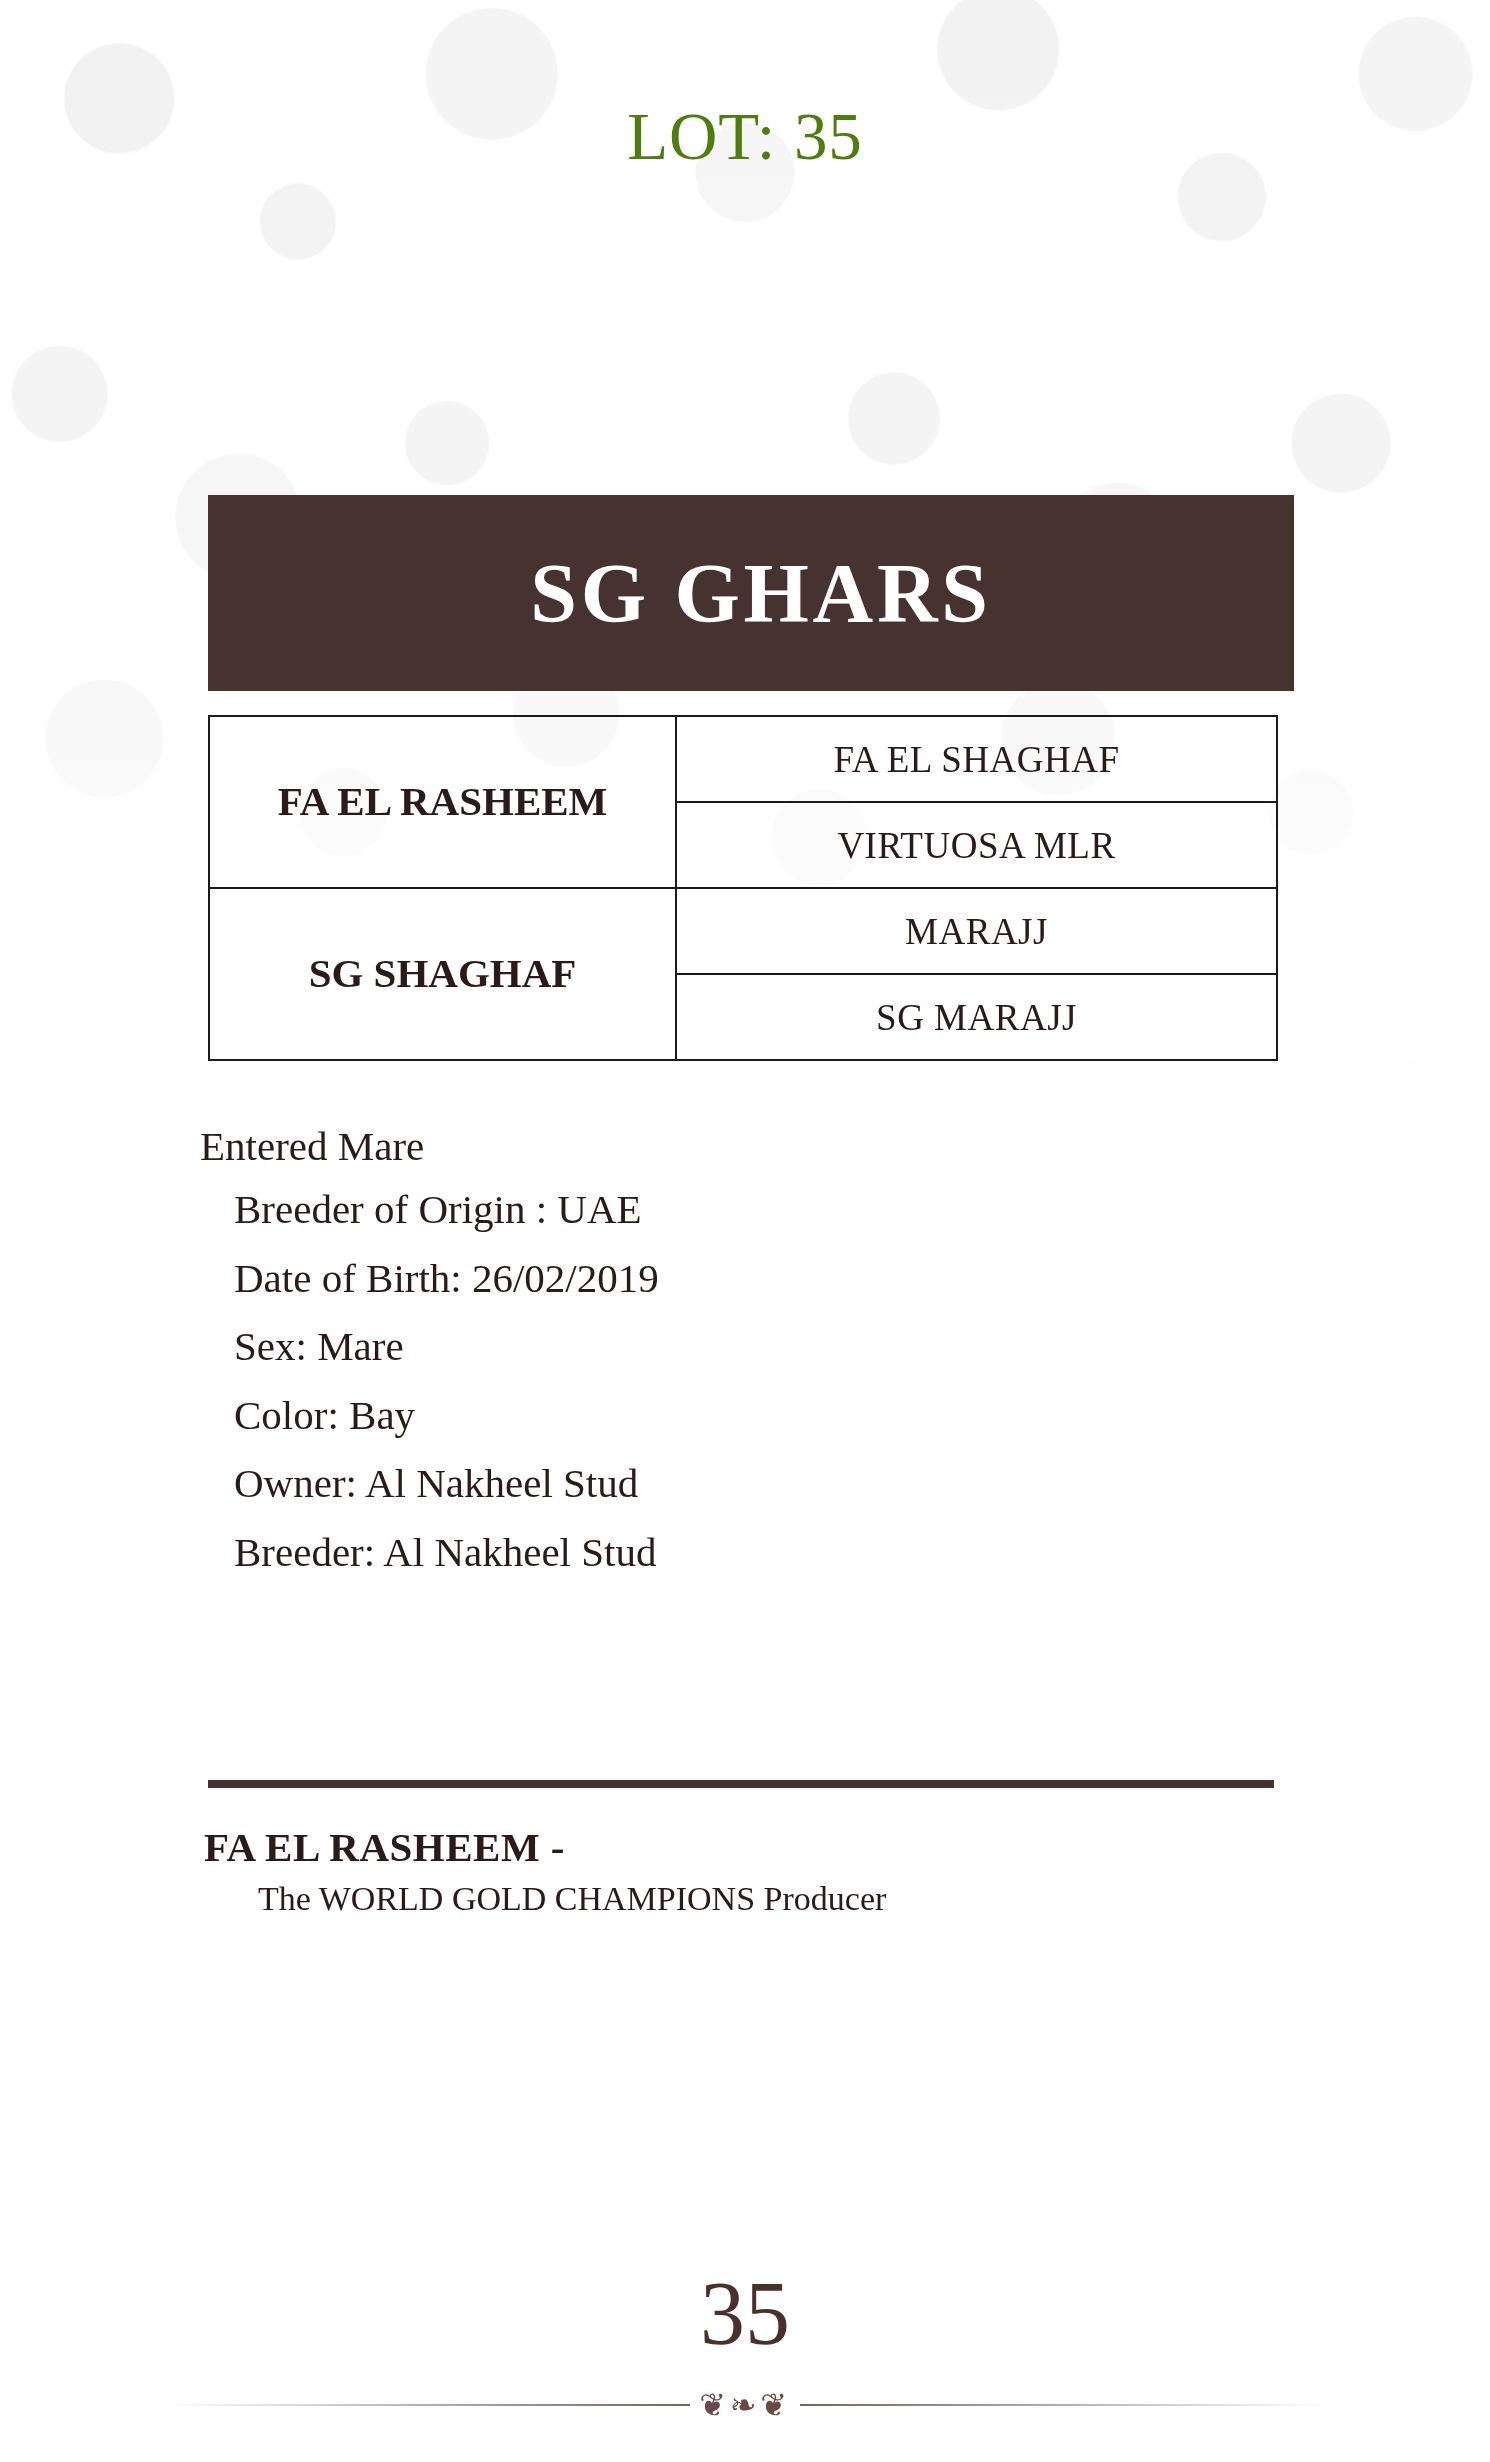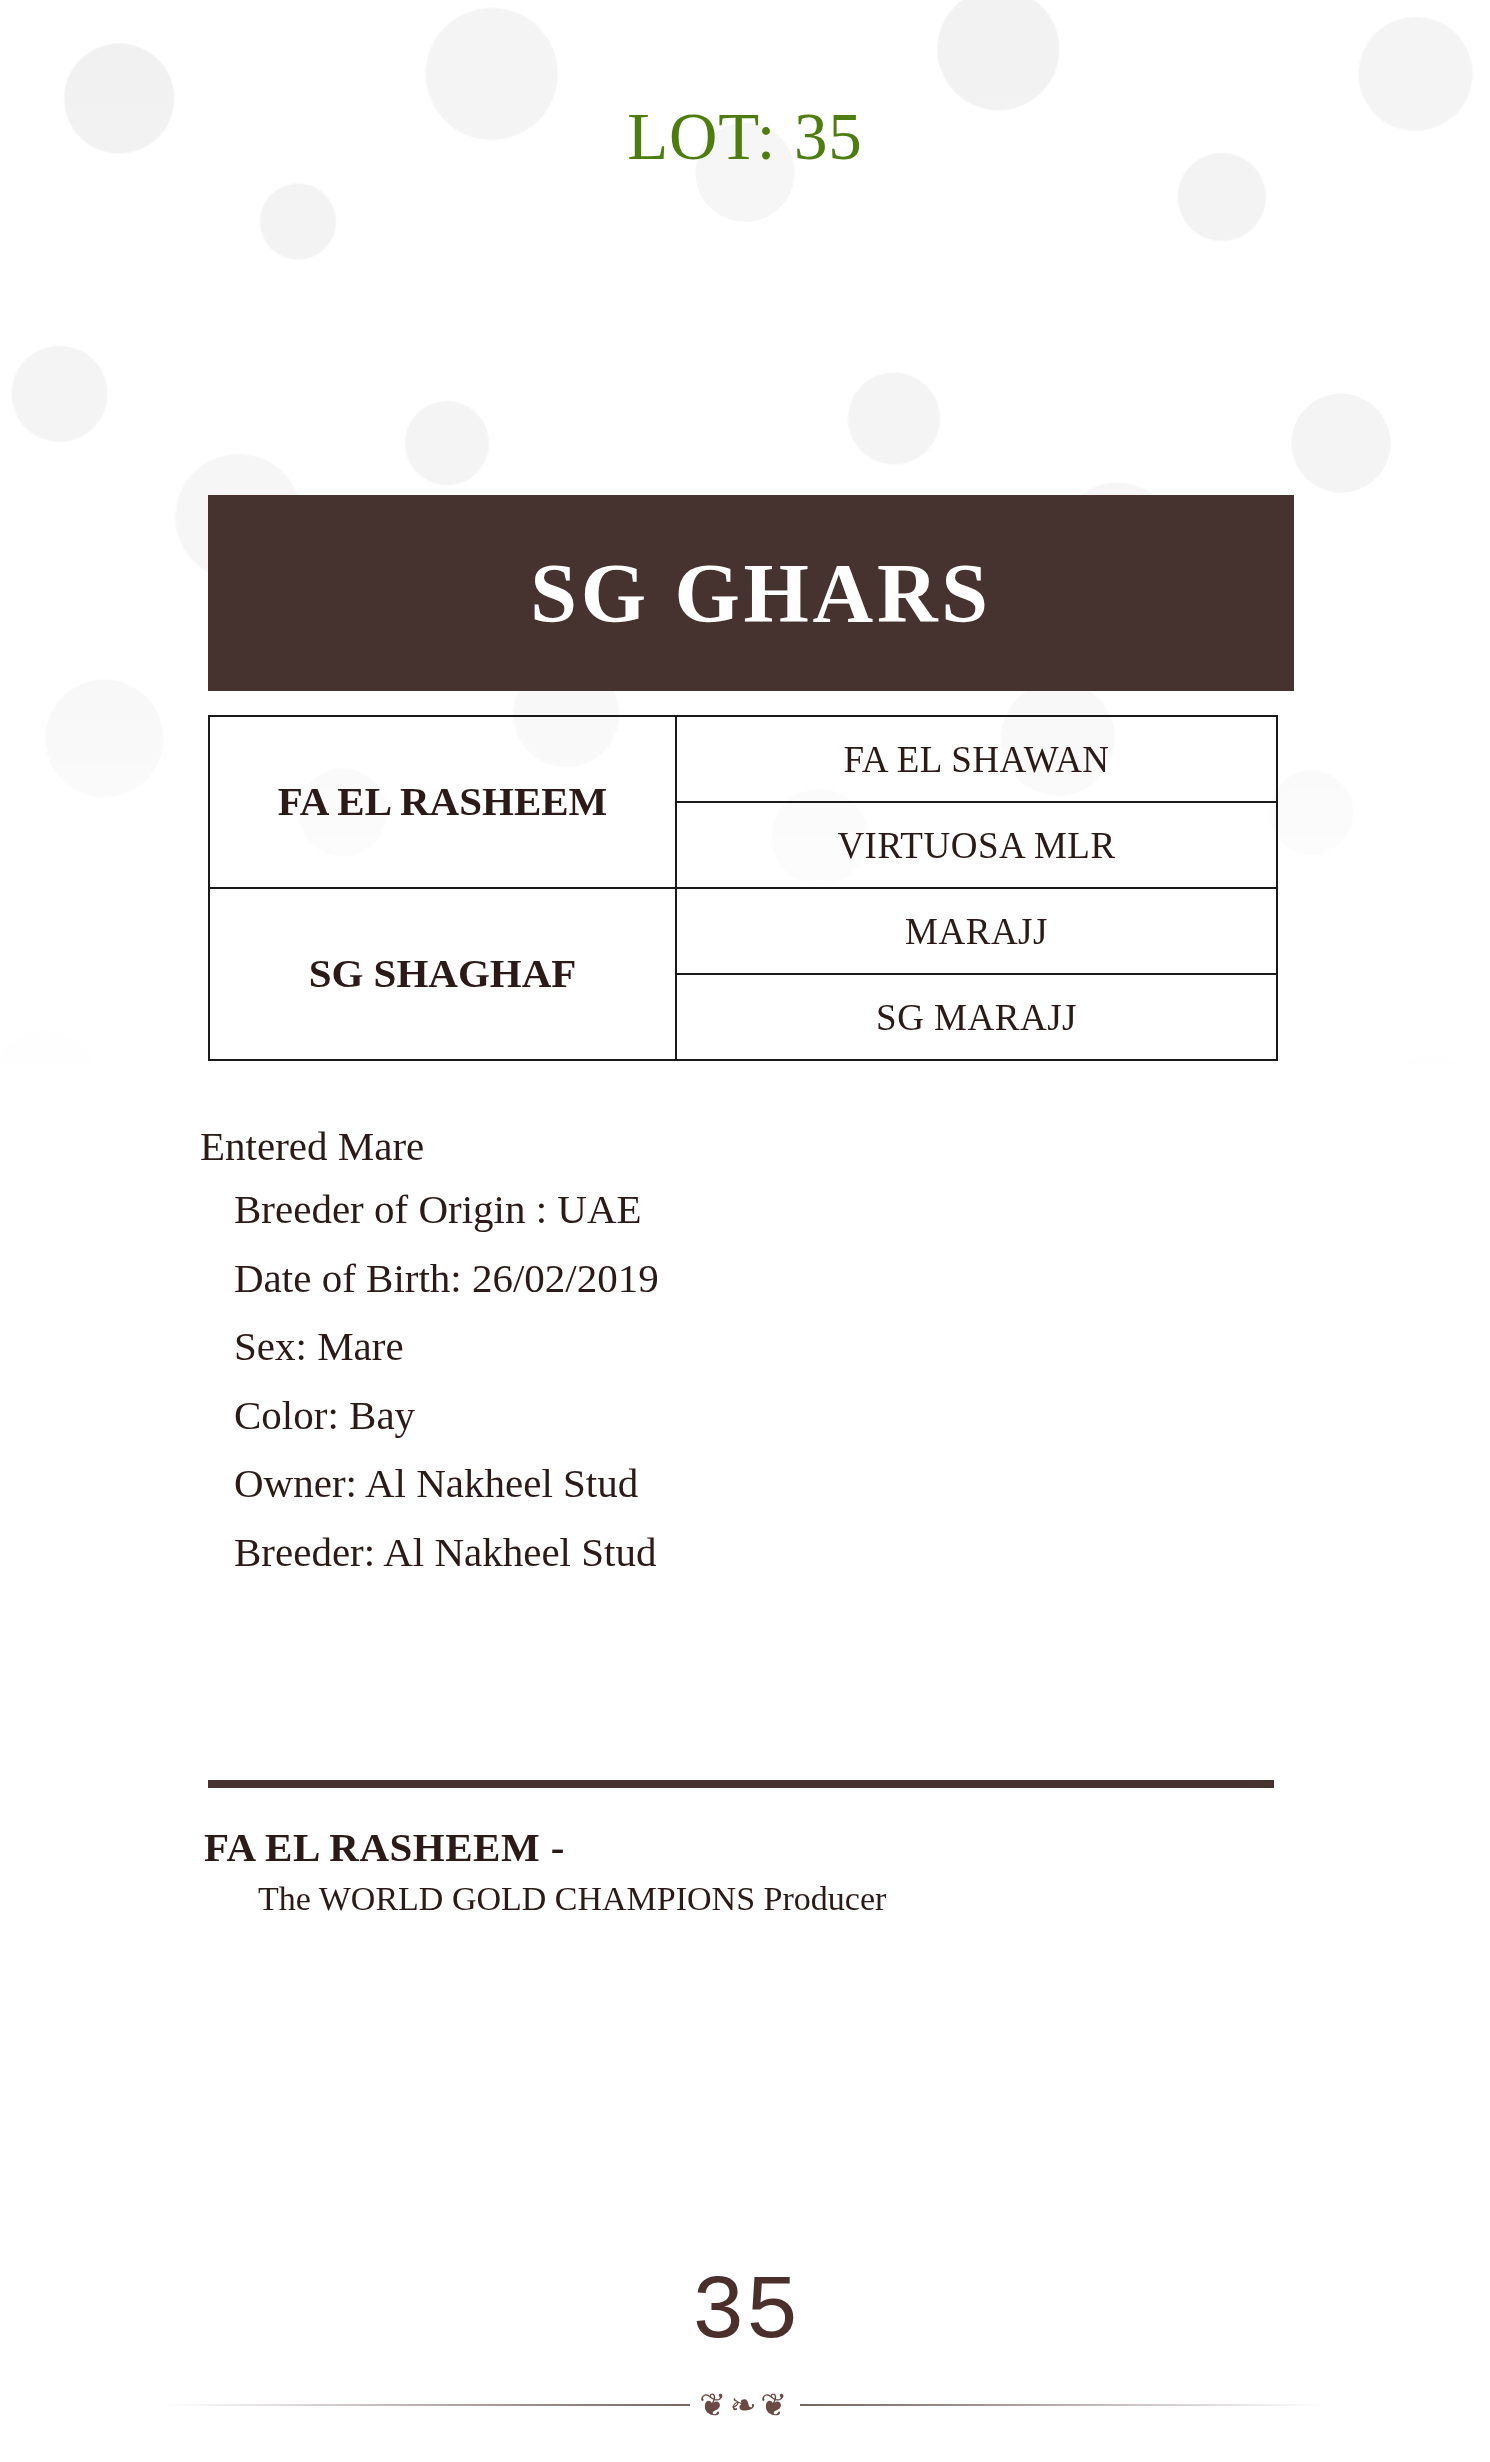--- a/index.html
+++ b/index.html
@@ -183,21 +183,20 @@
 
   
   .footer-number {
     position: absolute;
     left: 0;
     top: 2262px;
     width: 1490px;
     text-align: center;
     font-size: 90px;
     color: #4a2f2b;
-    font-family: Liberation Mono, monospace;
   }
   .footer-orn {
     position: absolute;
     left: 0;
     top: 2389px;
     width: 1490px;
     display: flex;
     align-items: center;
     justify-content: center;
     gap: 9.3px;
@@ -228,21 +227,21 @@
   <div class="lot-title">LOT: 35</div>
 
   <div class="name-banner">
     <span class="horse-name">SG GHARS</span>
   </div>
 
   <div class="pedigree">
     <div class="ped-row top">
       <div class="ped-parent">FA EL RASHEEM</div>
       <div class="ped-gp-col">
-        <div class="ped-gp first">FA EL SHAWAN</div>
+        <div class="ped-gp first">FA EL SHAGHAF</div>
         <div class="ped-gp">VIRTUOSA MLR</div>
       </div>
     </div>
     <div class="ped-row">
       <div class="ped-parent">SG SHAGHAF</div>
       <div class="ped-gp-col">
         <div class="ped-gp first">MARAJJ</div>
         <div class="ped-gp">SG MARAJJ</div>
       </div>
     </div>

